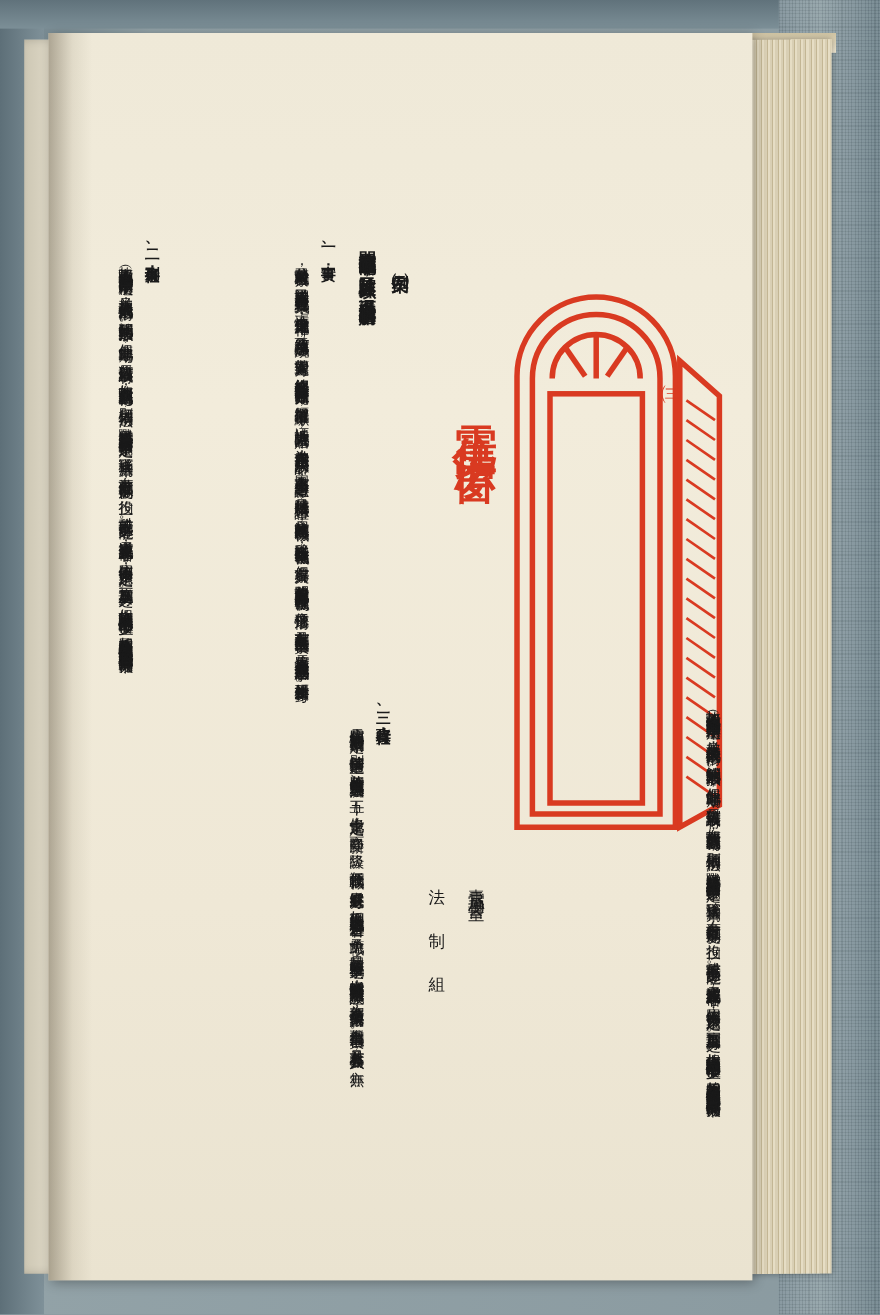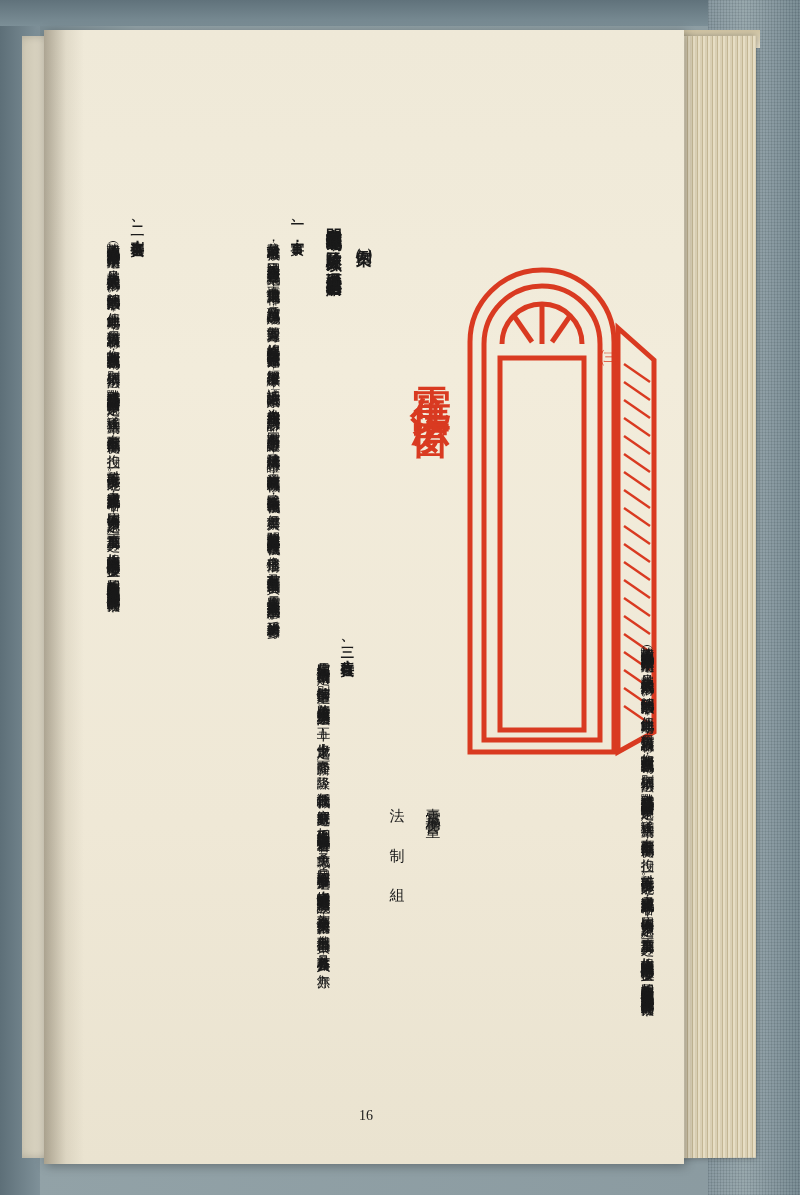--- a/index.html
+++ b/index.html
@@ -247,15 +247,14 @@
     <div class="col v" style="right:392px; top:196px; height:404px; width:130px;">某公司職業司機蔡君，於民國六十四年三月九日載貨途經某地，不慎撞壞某電信局電桿，致電纜及加感線燒燬，案報警方處理。桿線修復費共計新台幣柒萬壹仟壹佰伍拾餘元，經辦單位屢催不繳，迺訴請地方法院索賠，於六十六年四月十三日判決該局勝訴，因蔡君未為上訴而告定讞，法院只得發給債權憑證，交該局收執無財產可供執行，案移民事執行處強制執行，但蔡君夫婦，載明俟發現蔡君另有財產時再予強制執行。像這種情形，蔡君有無刑事責任或民事責任？電信局在作業上是有無其他應注意的事項，爰加研析藉供參考。</div>
 
     <div class="col v col-head" style="right:528px; top:180px; height:120px;">二、刑事責任：</div>
     <div class="col v" style="right:552px; top:196px; height:404px; width:66px;">故意毀損他人之物（包括動產與不動產）致不堪使用，並足生損害於公衆或他人的情形，就觸犯刑法的毀損罪。但值此非常時期，對電信設備或器材，如有故意毀損或竊盜的行為，則須另依特別法，戰時交通電業設備及器材防護條例第十四條之規定，移送軍法審判，有被處七年以下有期徒刑，拘役、或科一千元以下罰金之可能。交通電業人員觸犯本條罪名，依同條例第十六條之規定，應加重其刑至二分之一。但故意駕駛車輛毀損桿線的情形極少發生，相反的因為駕駛及損財物並撞傷人因而觸犯損害罪或過失致死罪的情況較為常見。</div>
 
     <div class="col v" style="right:18px; top:600px; height:430px; width:284px;">故意毀損他人之物（包括動產與不動產）致不堪使用，並足生損害於公衆或他人的情形，就觸犯刑法的毀損罪。但值此非常時期，對電信設備或器材，如有故意毀損或竊盜的行為，則須另依特別法，戰時交通電業設備及器材防護條例第十四條之規定，移送軍法審判，有被處七年以下有期徒刑，拘役、或科一千元以下罰金之可能。交通電業人員觸犯本條罪名，依同條例第十六條之規定，應加重其刑至二分之一。但故意駕駛車輛毀損桿線的情形極少發生，相反的因為駕駛及損財物並撞傷人因而觸犯損害罪或過失致死罪的情況較為常見。</div>
 
     <div class="col v col-head" style="right:318px; top:600px; height:130px;">三、行政責任：</div>
     <div class="col v" style="right:342px; top:616px; height:414px; width:284px;">電信同仁如因前述情形被判刑確定，則按其情節之輕重，將分別依電信人員獎懲辦法第五、十五、十七條之規定，而受降薪、降級、調任較低職務、察看或解退處分。如受徒刑以上之執行或褫奪公權之宣告者，應予免職。是故同仁若有撞車肇禍之事，極宜愼重瞭解蔡君之毀損電信線設施，為駕車不愼所致又未曾傷人，自然不負刑事責任。且蔡君亦非公務人員，亦無</div>
 
-    <div class="page-number">16</div>
   </div>
 </div>
 
 </body></html>

